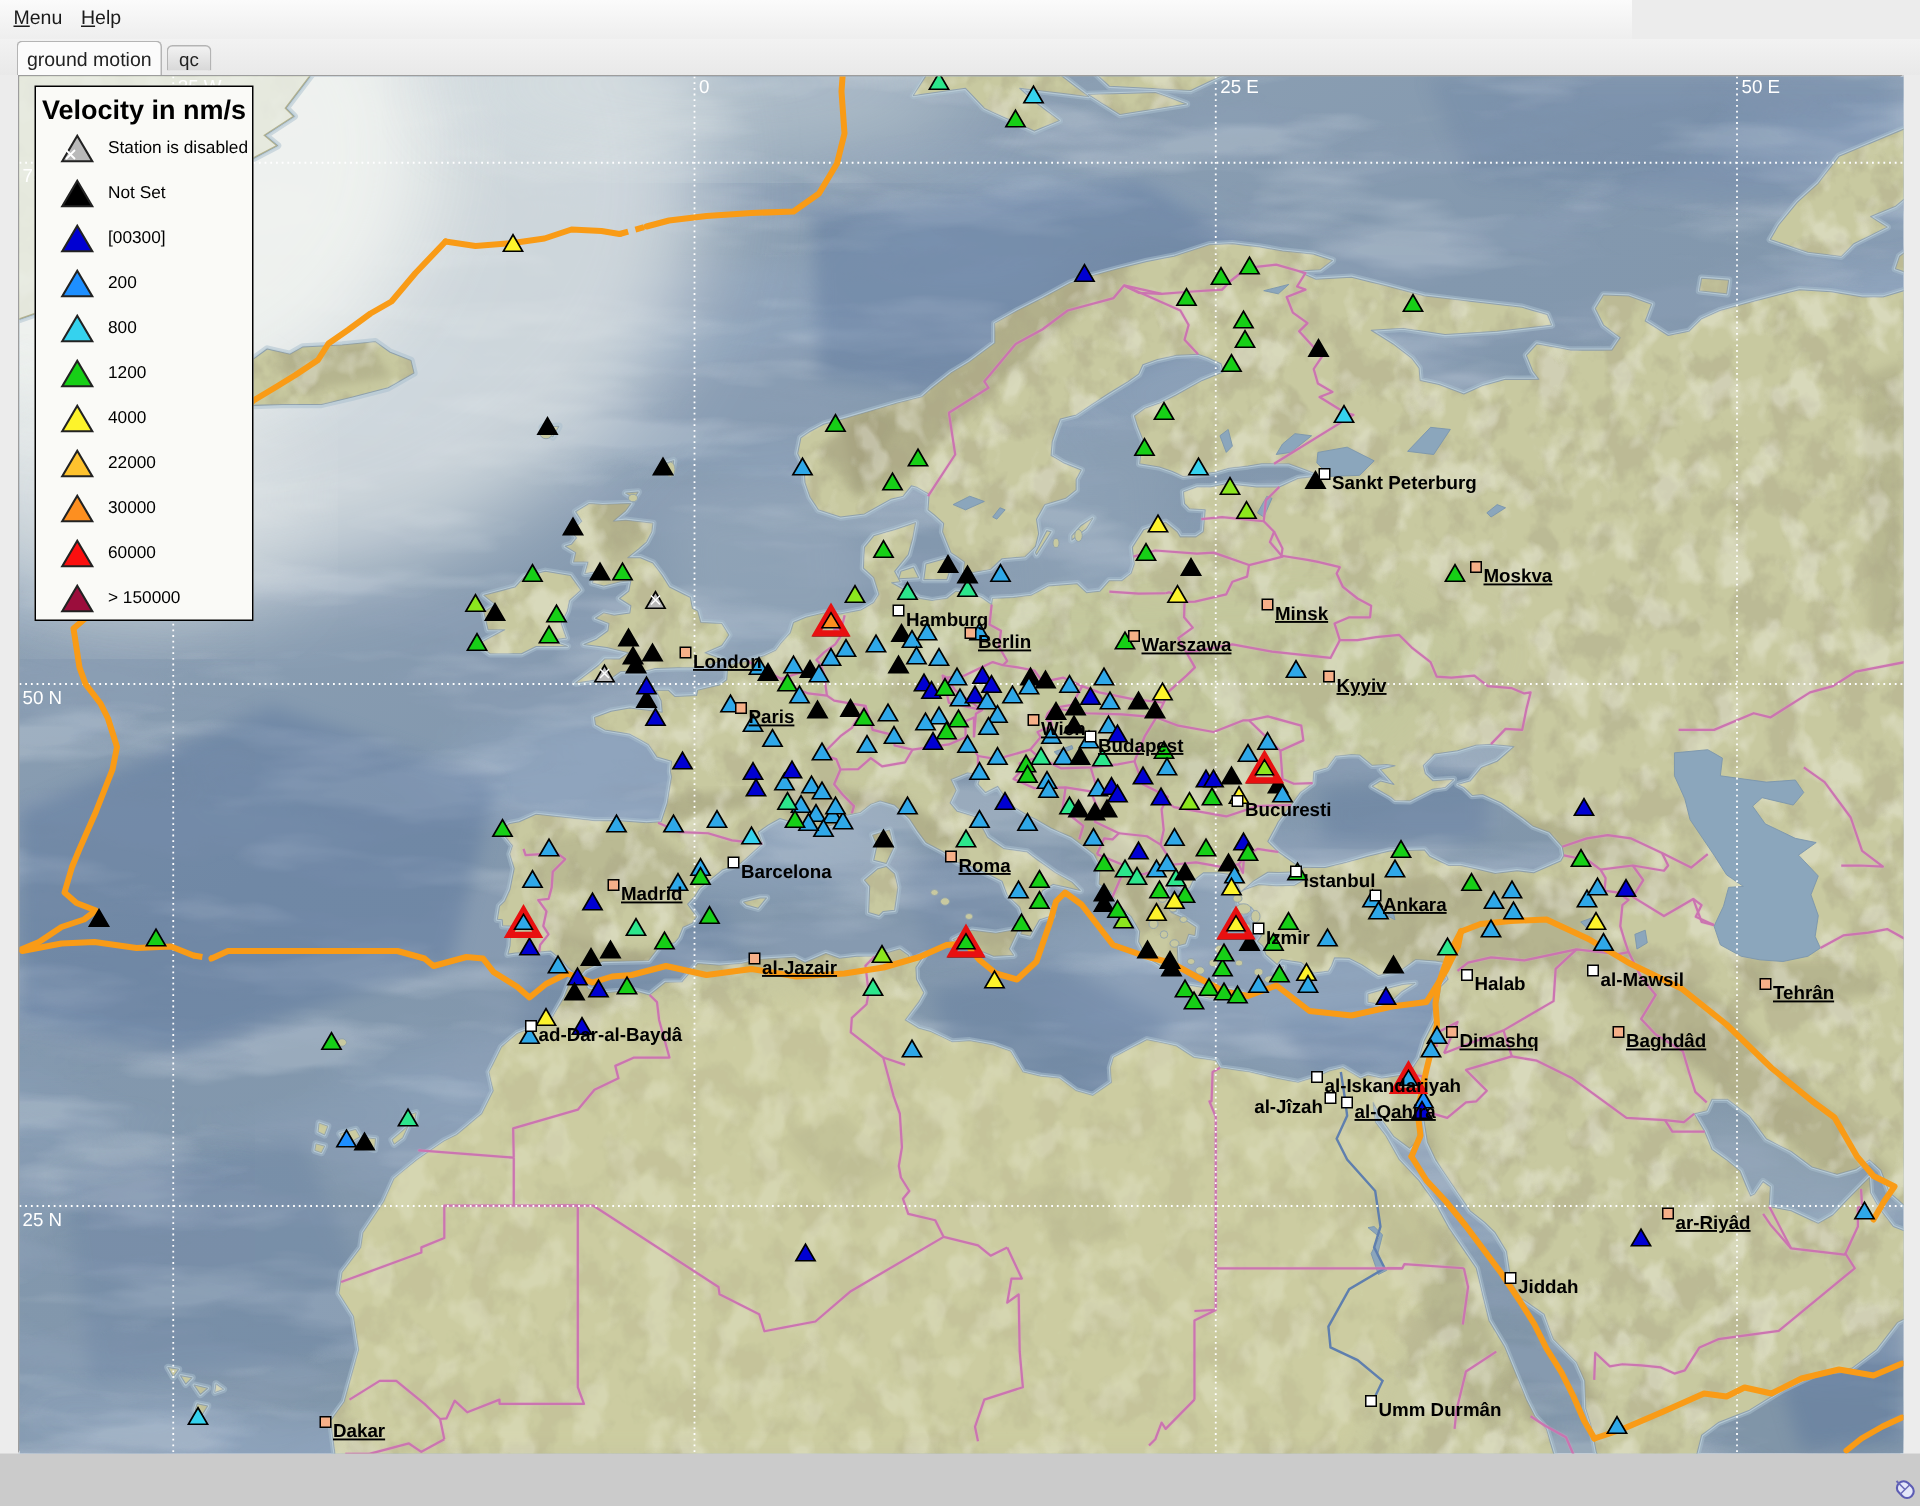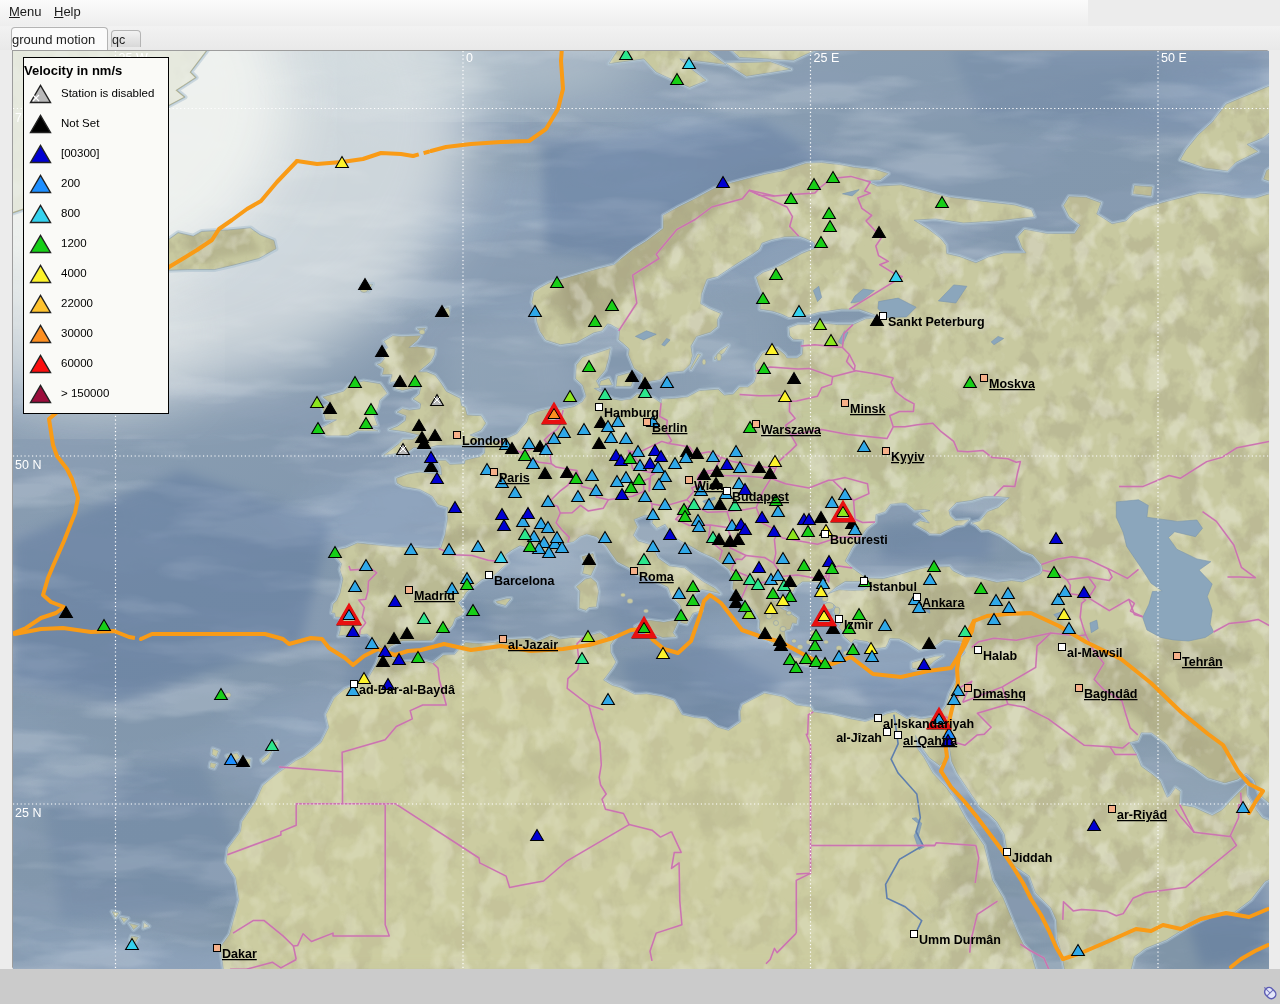--- a/index.html
+++ b/index.html
@@ -2,35 +2,35 @@
 <html><head><meta charset="utf-8"><style>
 * {margin:0;padding:0;box-sizing:border-box}
 html,body {width:1280px;height:1004px;overflow:hidden;
  font-family:"Liberation Sans",sans-serif;background:#ececec}
 #menubar {position:absolute;left:0;top:0;width:1088px;height:26px;
  background:linear-gradient(#fbfbfb,#eeeeee);font-size:13px;color:#1a1a1a}
 #menubar span {position:absolute;top:4px}
 #tabrow {position:absolute;left:0;top:26px;width:1280px;height:24px;
  background:linear-gradient(#f2f2f2,#e9e9e9)}
 .tab {position:absolute;border:1px solid #b4b4b4;border-bottom:none;
- border-radius:4px 4px 0 0;font-size:13px;color:#222;text-align:left}
+ border-radius:4px 4px 0 0;font-size:13px;color:#222;text-align:center}
 #tab1 {left:11px;top:27px;width:97px;height:23px;background:#fbfbfb;
  line-height:23px;z-index:3}
 #tab2 {left:111px;top:30px;width:30px;height:17px;
  background:linear-gradient(#f2f2f2,#d8d8d8);line-height:19px;z-index:1;font-size:12.5px}
 #mapframe {position:absolute;left:12px;top:50px;width:1257px;height:919px;
  border:1px solid #9d9d9d;border-right:2px solid #f6f6f6;border-bottom:2px solid #f6f6f6;
  background:#8fa5b8;z-index:2}
 #mapframe svg {position:absolute;left:0;top:0}
 #statusbar {position:absolute;left:0;top:969px;width:1280px;height:35px;
  background:#cbcbcb}
 #legend {position:absolute;left:23px;top:57px;width:146px;height:357px;
  background:#fafaf7;border:1px solid #000;z-index:5;font-size:11.5px}
-#ltitle {font-weight:bold;font-size:13px;margin-top:5px}
-.lrow {height:30px;line-height:30px;padding-left:5px;white-space:nowrap}
+#ltitle {text-align:center;font-weight:bold;font-size:18px;margin-top:5px}
+.lrow {height:30px;line-height:30px;padding-left:16px;white-space:nowrap}
 .lrow span {margin-left:9px;color:#000}
 .lrow svg {position:relative;top:0px}
 #mouseicon {position:absolute;left:1261px;top:984px;z-index:4}
 </style></head><body>
 <div id="menubar">
     <span style="left:9px"><u>M</u>enu</span>
     <span style="left:54px"><u>H</u>elp</span>
   </div>
 <div id="tabrow"></div>
 <div id="tab1" class="tab">ground motion</div>

